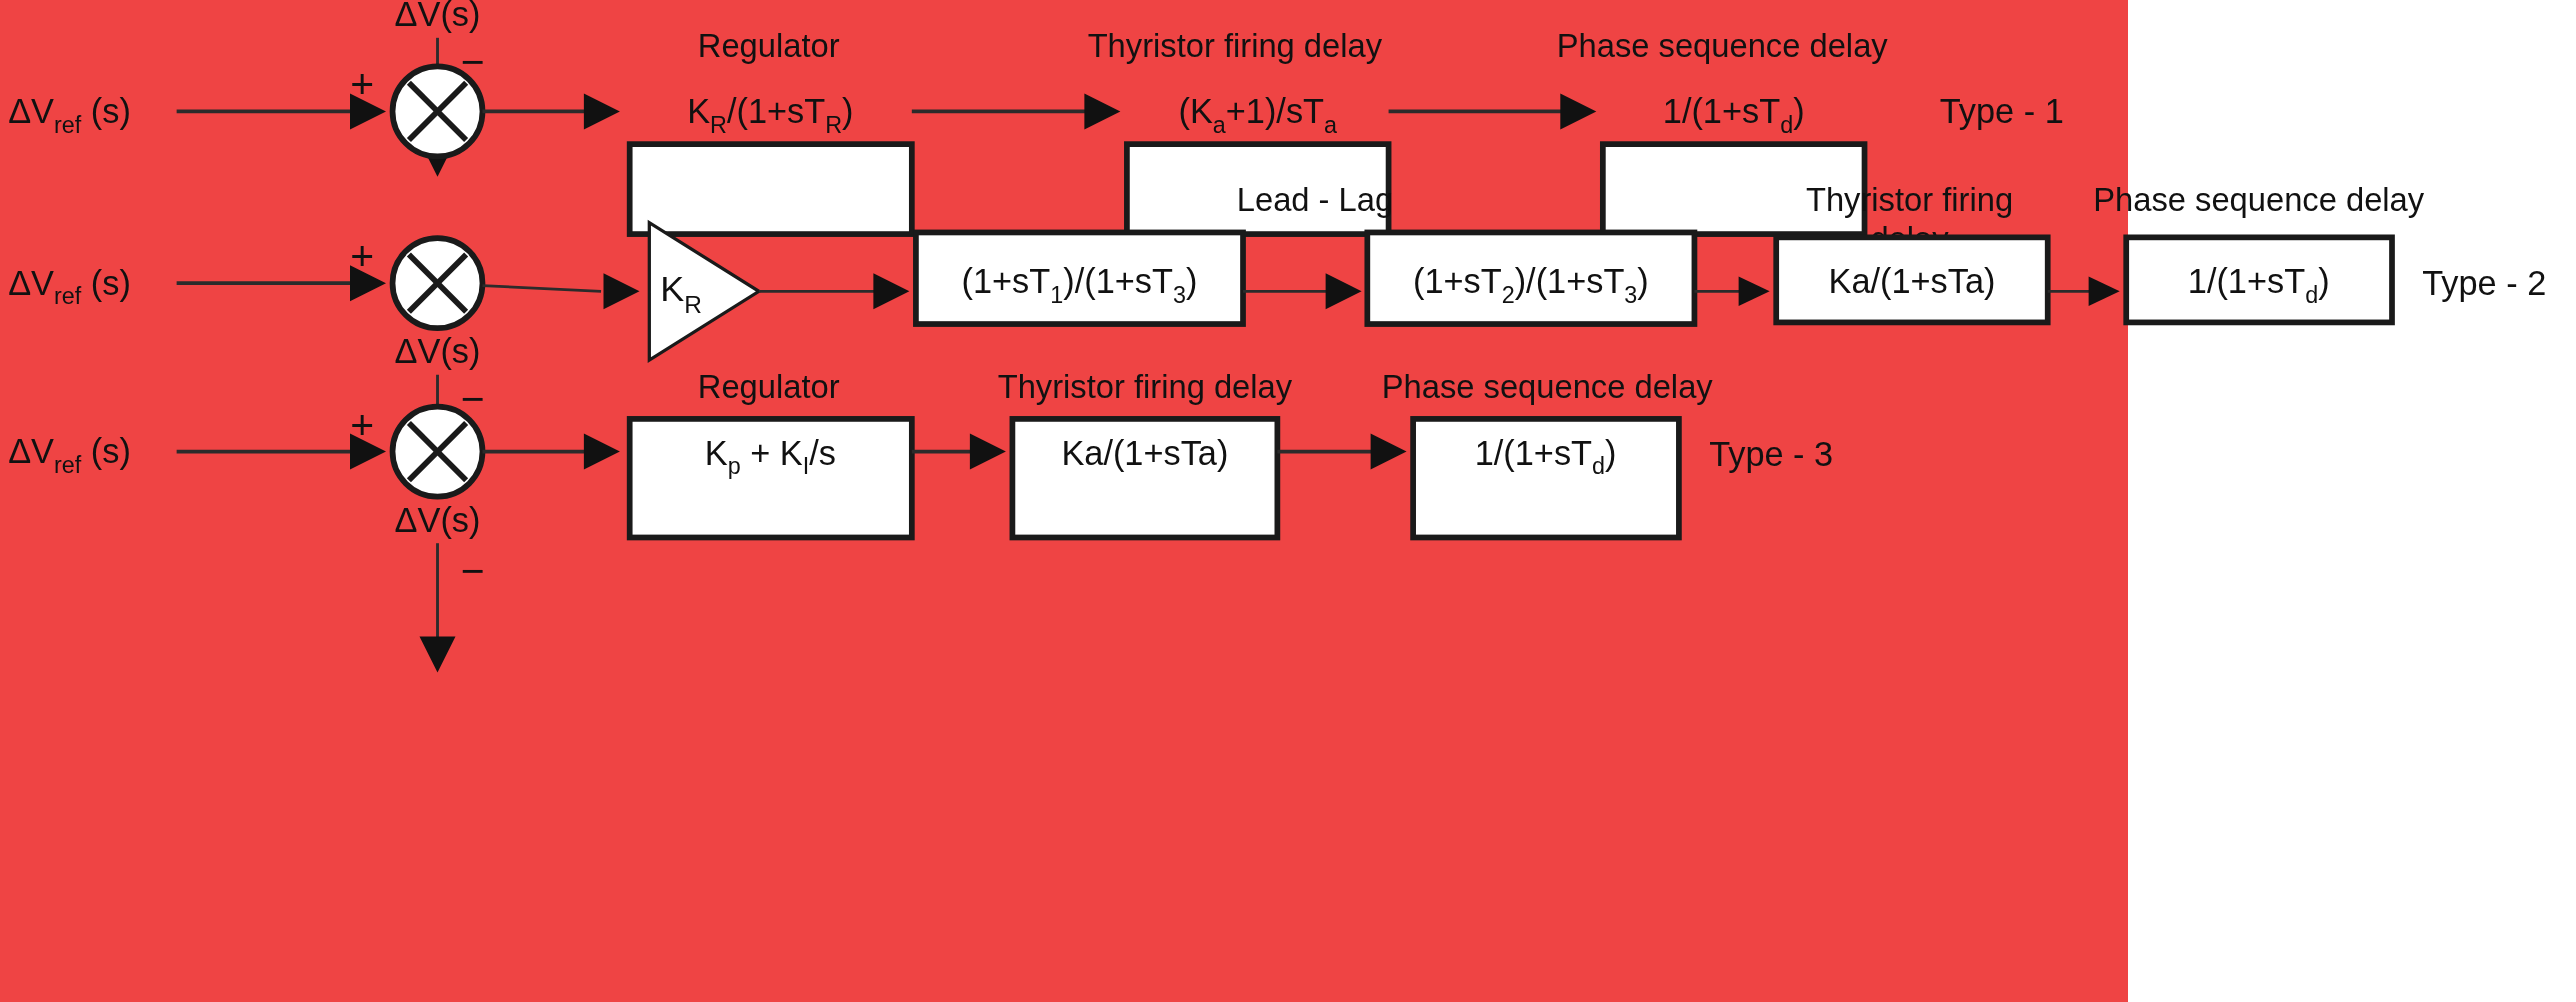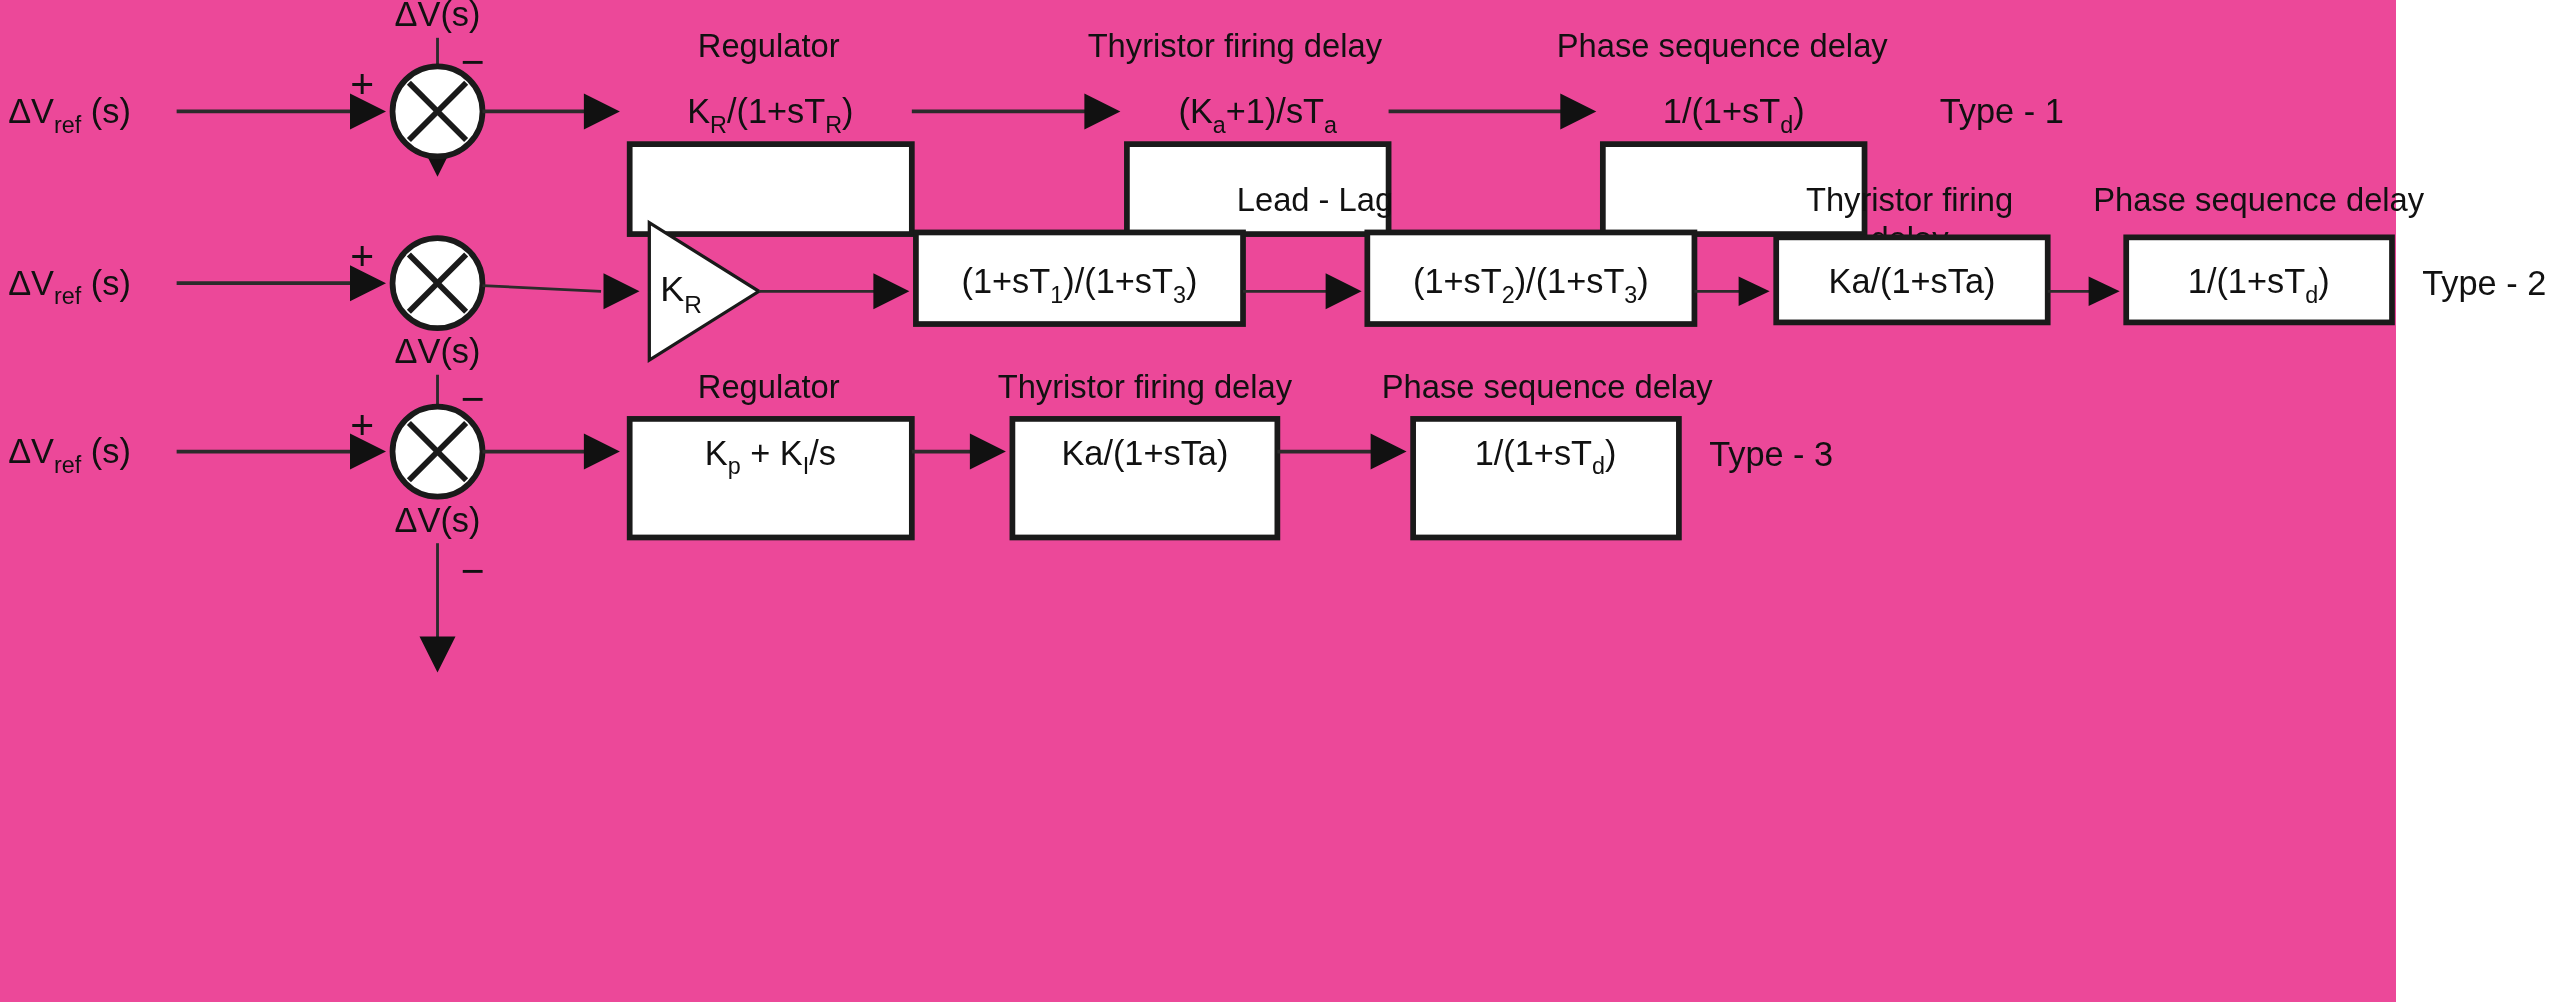--- a/index.html
+++ b/index.html
@@ -3,23 +3,23 @@
 <meta charset="utf-8">
 <title>AVR Block Diagram Types 1-3</title>
 <style>
   html, body {
     margin: 0;
     padding: 0;
     background: #ffffff;
   }
   #diagram-root {
     position: relative;
-    width: 2396px;
+    width: 2128px;
     height: 1003px;
-    background: #ec4899;
+    background: #ef4444;
     font-family: "Liberation Sans", sans-serif;
   }
   svg#diagram-svg {
     display: block;
     width: 2576px;
     height: 1003px;
   }
   .blk-rect {
     fill: #ffffff;
     stroke: #1a1a1a;

